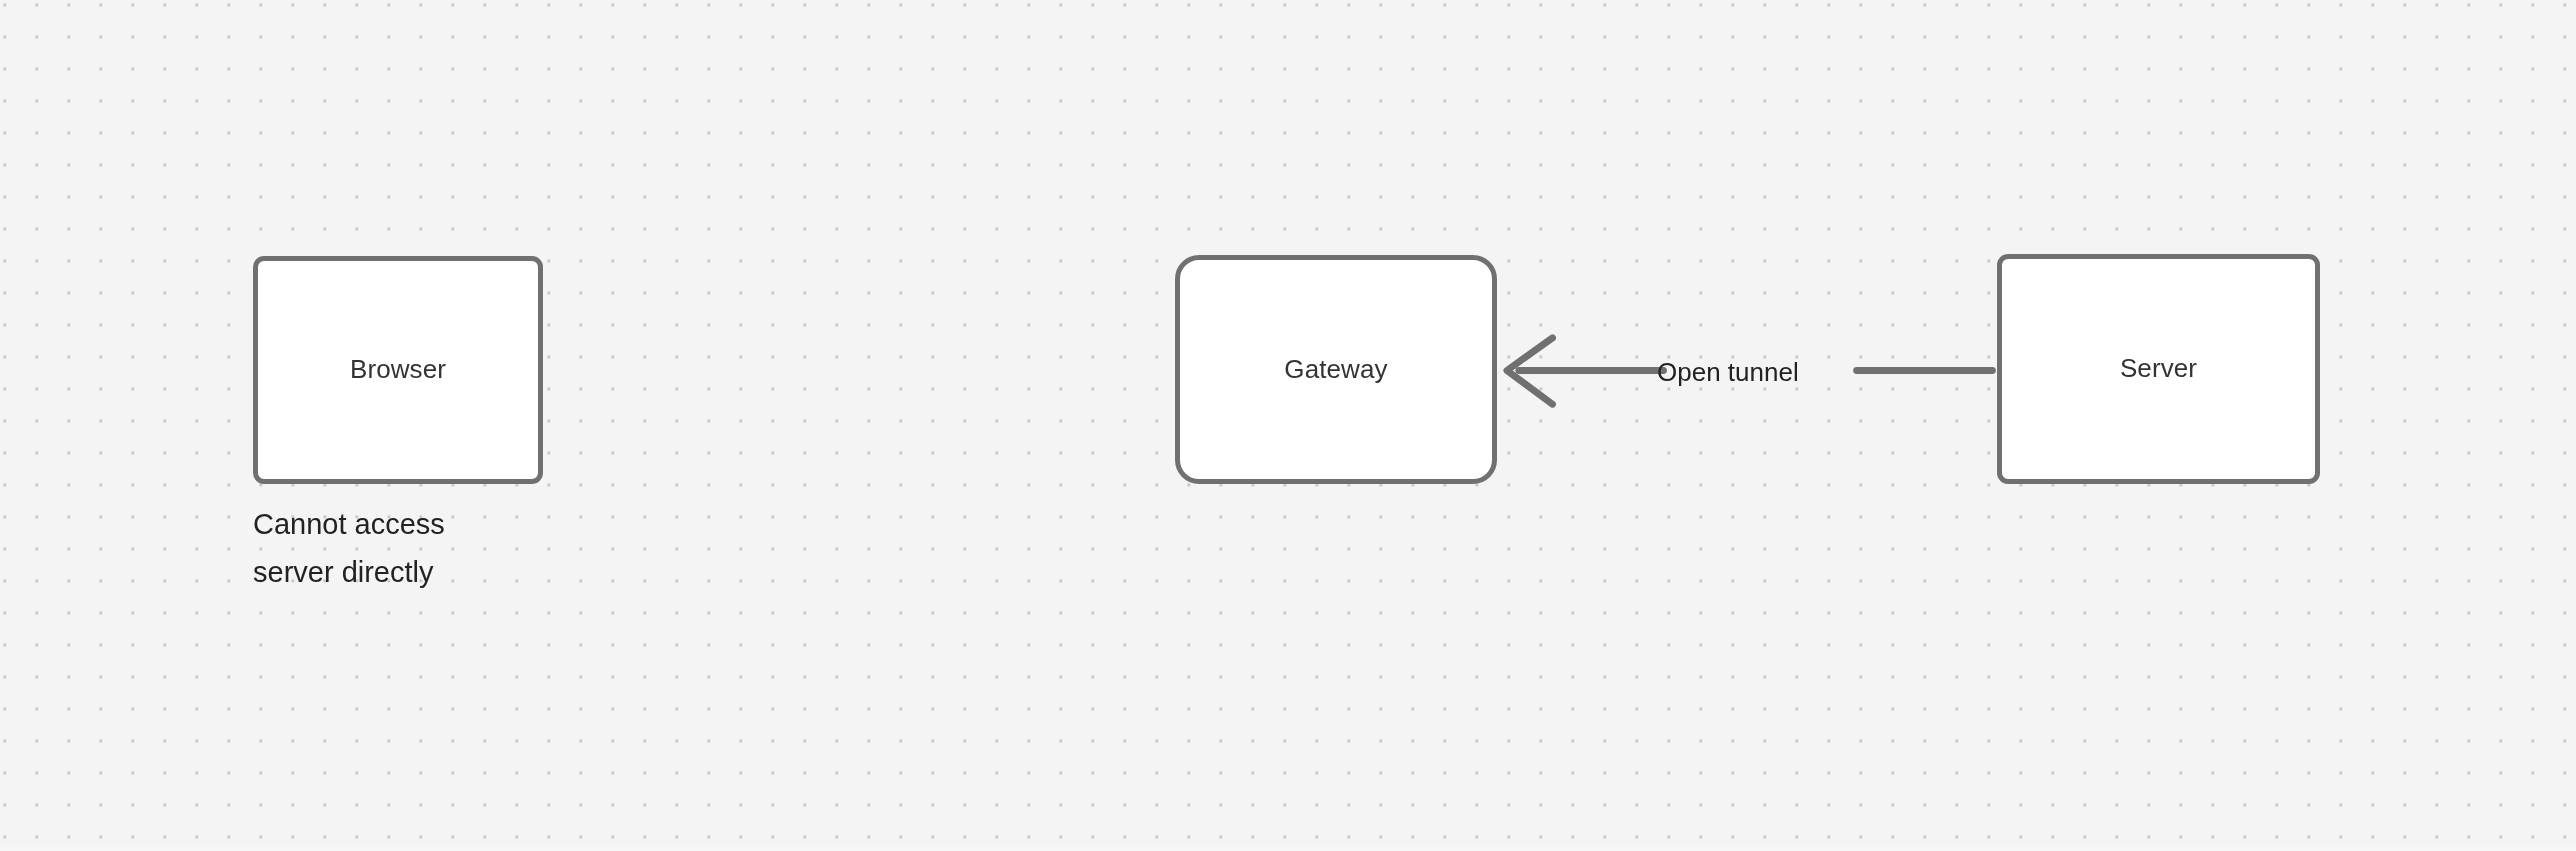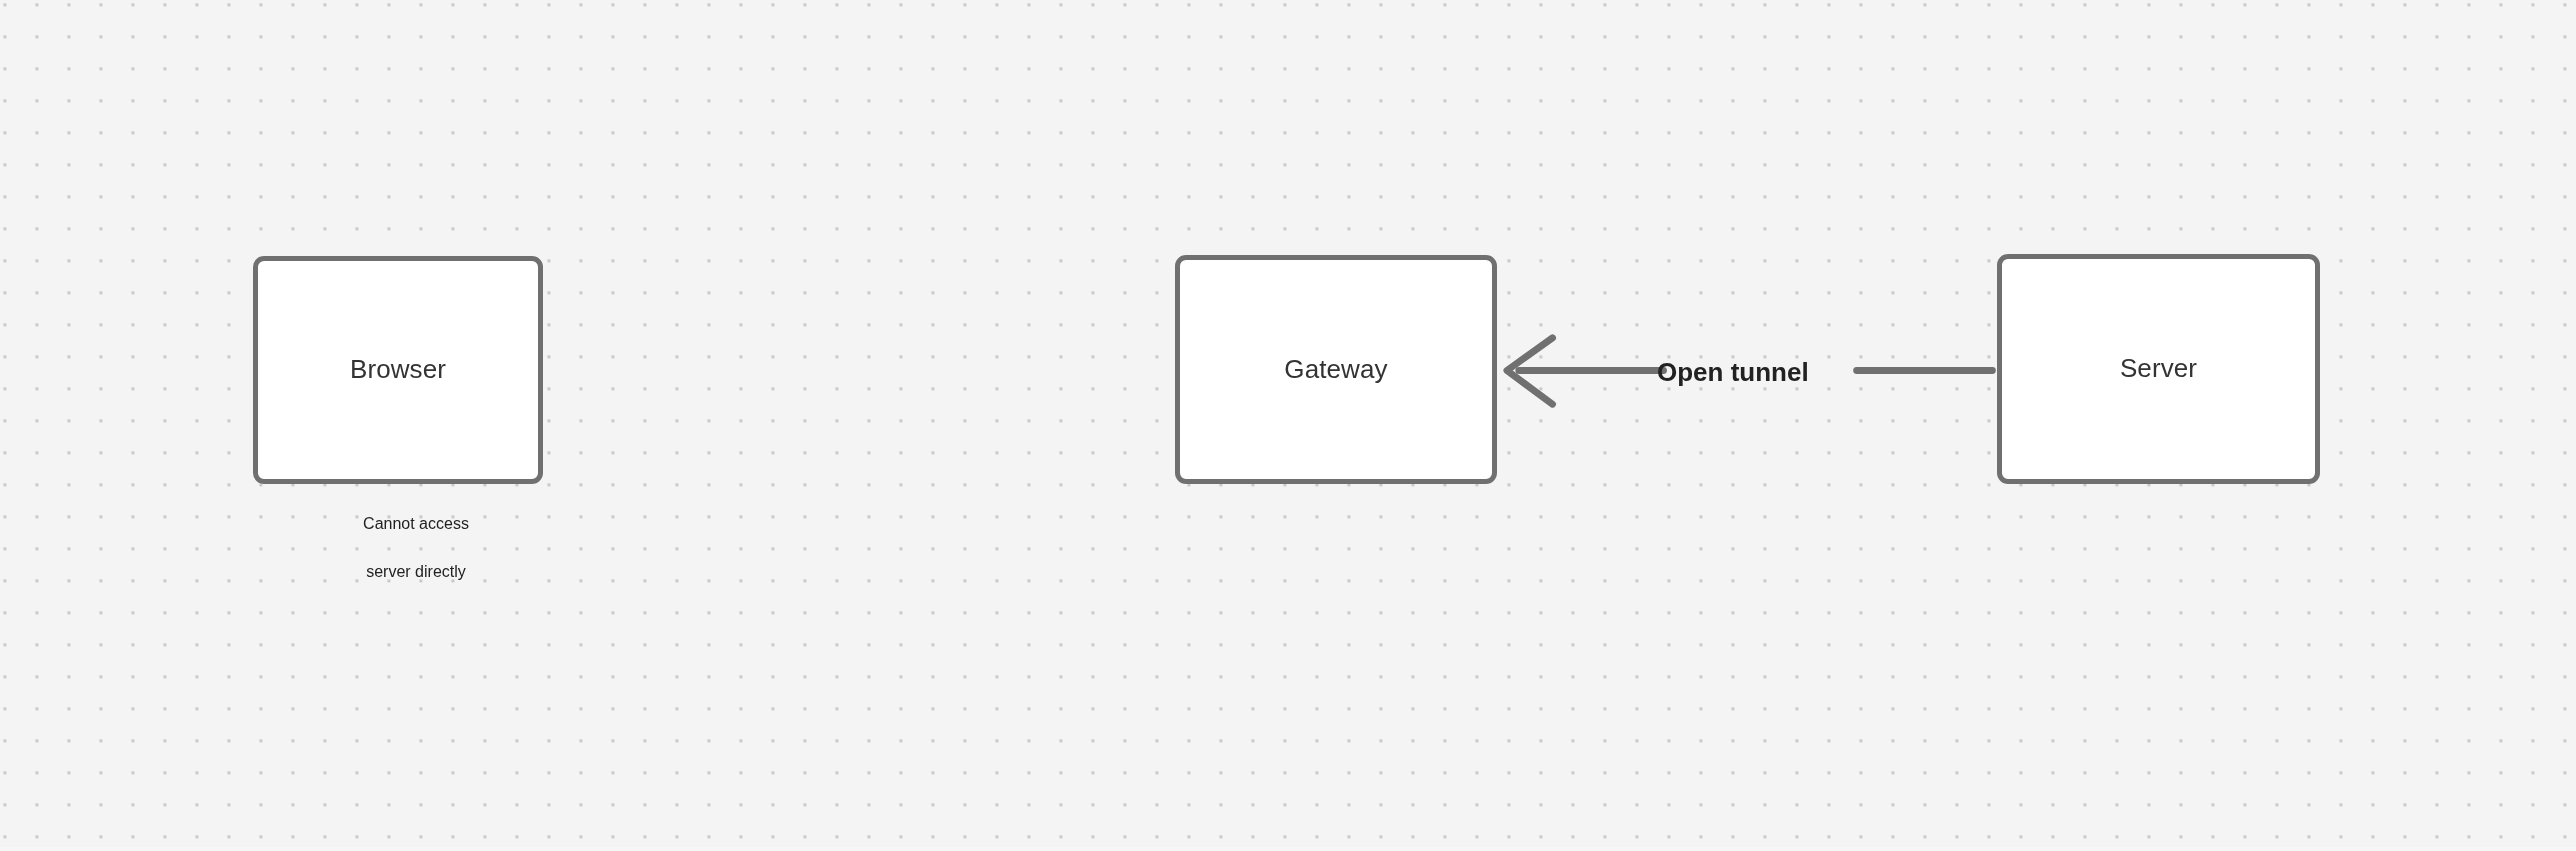--- a/index.html
+++ b/index.html
@@ -45,27 +45,27 @@
   }
   .node-label {
     font-size: 26px;
     line-height: 1.2;
     color: #333333;
     letter-spacing: 0.1px;
     white-space: nowrap;
   }
 
   #node-browser { left: 253px; top: 256px; width: 290px; height: 228px; }
-  #node-gateway { left: 1175px; top: 255px; width: 322px; height: 229px; }
+  #node-gateway { left: 1175px; top: 255px; width: 322px; height: 229px; border-radius: 24px; }
   #node-server  { left: 1997px; top: 254px; width: 323px; height: 230px; }
 
   .node-caption {
     position: absolute;
-    text-align: center;
-    font-size: 16px;
+    text-align: left;
+    font-size: 29px;
     line-height: 48px;
     color: #222222;
     white-space: pre-line;
   }
   #caption-browser {
     left: 253px;
     top: 500px;
     width: 326px;
   }
 
@@ -78,21 +78,20 @@
     pointer-events: none;
   }
 
   .edge-label {
     position: absolute;
     font-size: 26px;
     line-height: 1.2;
     color: #222222;
     white-space: nowrap;
     text-align: center;
-    font-weight: bold;
   }
   #edge-label-open-tunnel {
     left: 1657px;
     top: 357px;
   }
 </style>
 </head>
 <body>
 
 <div id="canvas">

